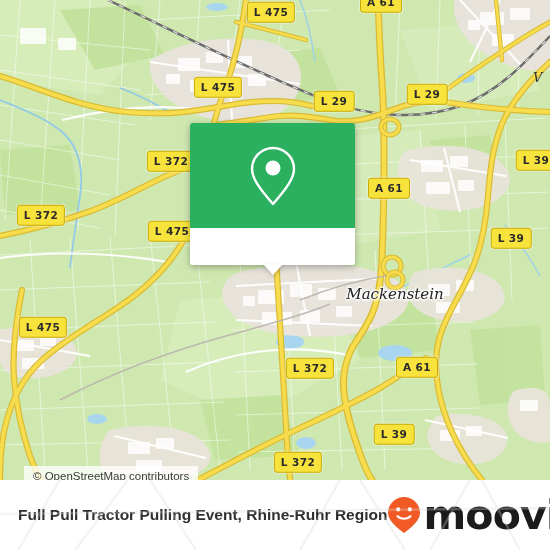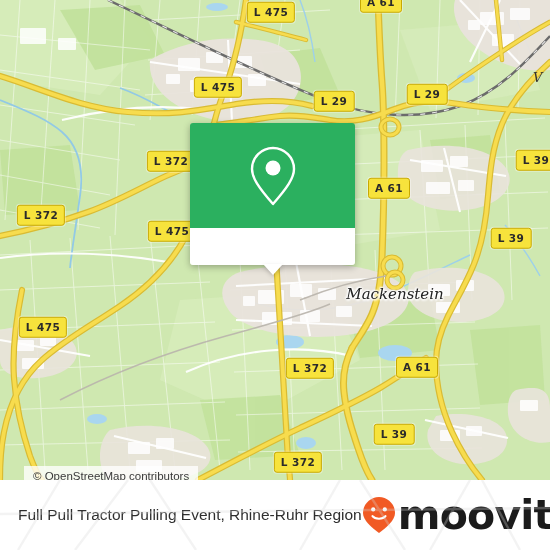--- a/index.html
+++ b/index.html
@@ -147,20 +147,21 @@
     justify-content: space-between;
     padding: 0 18px 0 18px;
     box-sizing: border-box;
     overflow: hidden;
   }
   #footer-title {
     font-family: "Liberation Sans", sans-serif;
     font-size: 15.5px;
     color: #2e2e2e;
     white-space: nowrap;
+    font-weight: bold;
   }
   #brand {
     display: flex;
     align-items: center;
     gap: 2px;
   }
   #brand-word {
     font-family: "DejaVu Sans", sans-serif;
     font-size: 41px;
     font-weight: 700;

